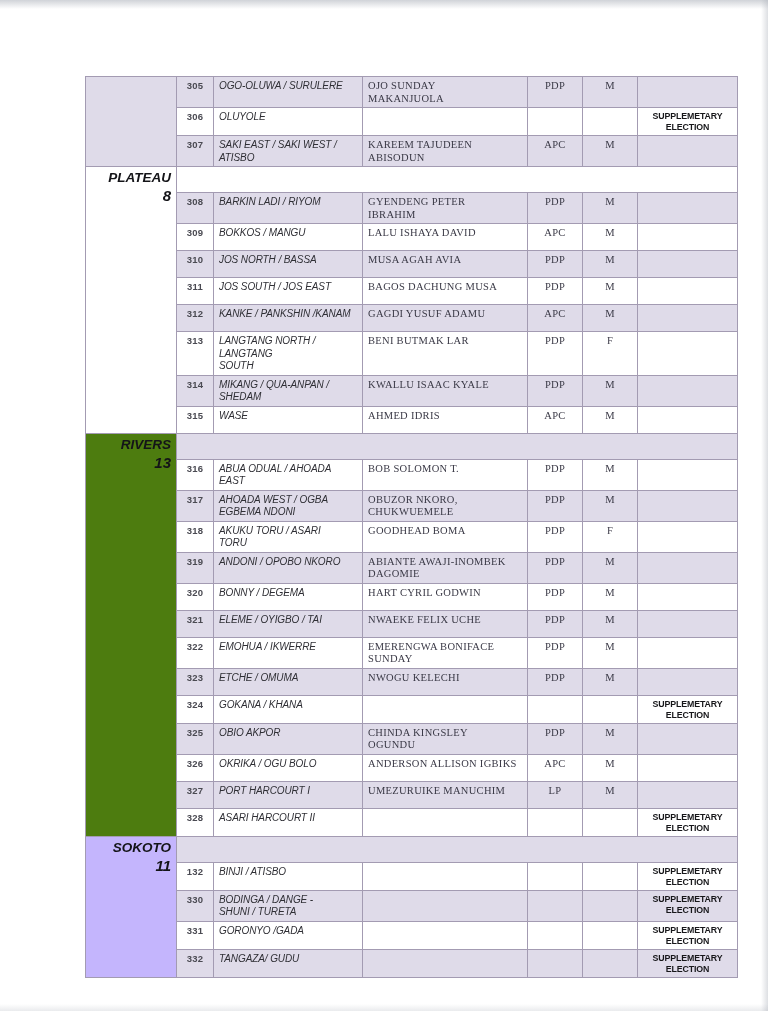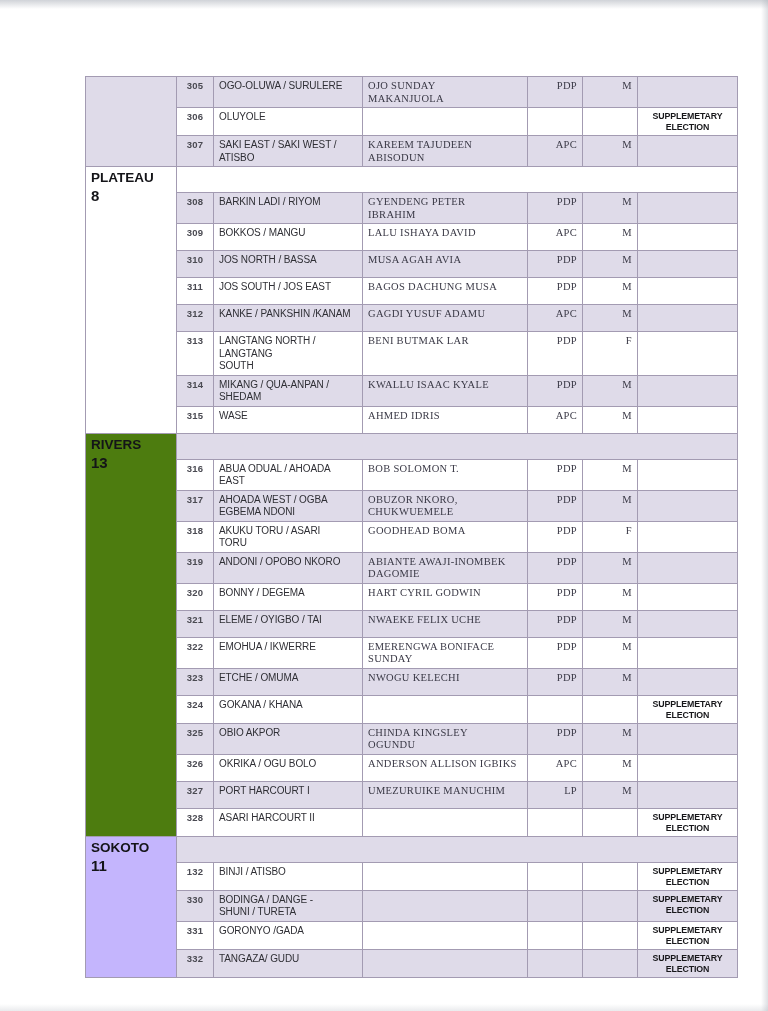--- a/index.html
+++ b/index.html
@@ -19,37 +19,37 @@
     border-collapse:collapse;table-layout:fixed;
   }
   table.results td{
     border:1px solid #a39bb2;vertical-align:top;
     padding:3px 5px 2px 5px;background:#ffffff;overflow:hidden;
   }
   tr.data-row{height:27px;margin-top:28px;}
   tr.header-row{height:26px;}
   tr.shaded td{background:#dfdbe9;}
   td.state-cell{
-    text-align:left;vertical-align:top;padding-top:5px;
+    text-align:right;vertical-align:top;padding-top:5px;font-style:italic;
   }
   .state-label{font-weight:bold;font-size:13.5px;line-height:15px;color:#141418;}
   .state-count{font-weight:bold;font-size:15px;line-height:18px;color:#141418;margin-top:2px;}
   td.num{
     text-align:center;font-size:9.5px;font-weight:bold;color:#4a4a52;
     padding-top:5px;letter-spacing:.2px;
   }
   td.constituency{
     font-size:10px;line-height:12.5px;color:#2f2f35;
-    white-space:pre-line;padding-top:5px;letter-spacing:-.1px;
+    white-space:pre-line;padding-top:5px;letter-spacing:-.1px;font-style:italic;
   }
   td.candidate,td.party,td.gender{
     font-family:"Liberation Serif",serif;font-size:10.5px;line-height:12.5px;
     color:#3a3946;letter-spacing:.3px;white-space:pre-line;padding-top:5px;
   }
-  td.party,td.gender{text-align:right;}
+  td.party,td.gender{text-align:center;}
   td.note{
     font-size:8.8px;font-weight:bold;line-height:11px;color:#17171a;
     text-align:center;white-space:pre-line;padding-top:5px;letter-spacing:-.1px;
   }
   td.spacer-cell{background:#ffffff;}
 </style>
 </head>
 <body>
 
 <div class="page">

